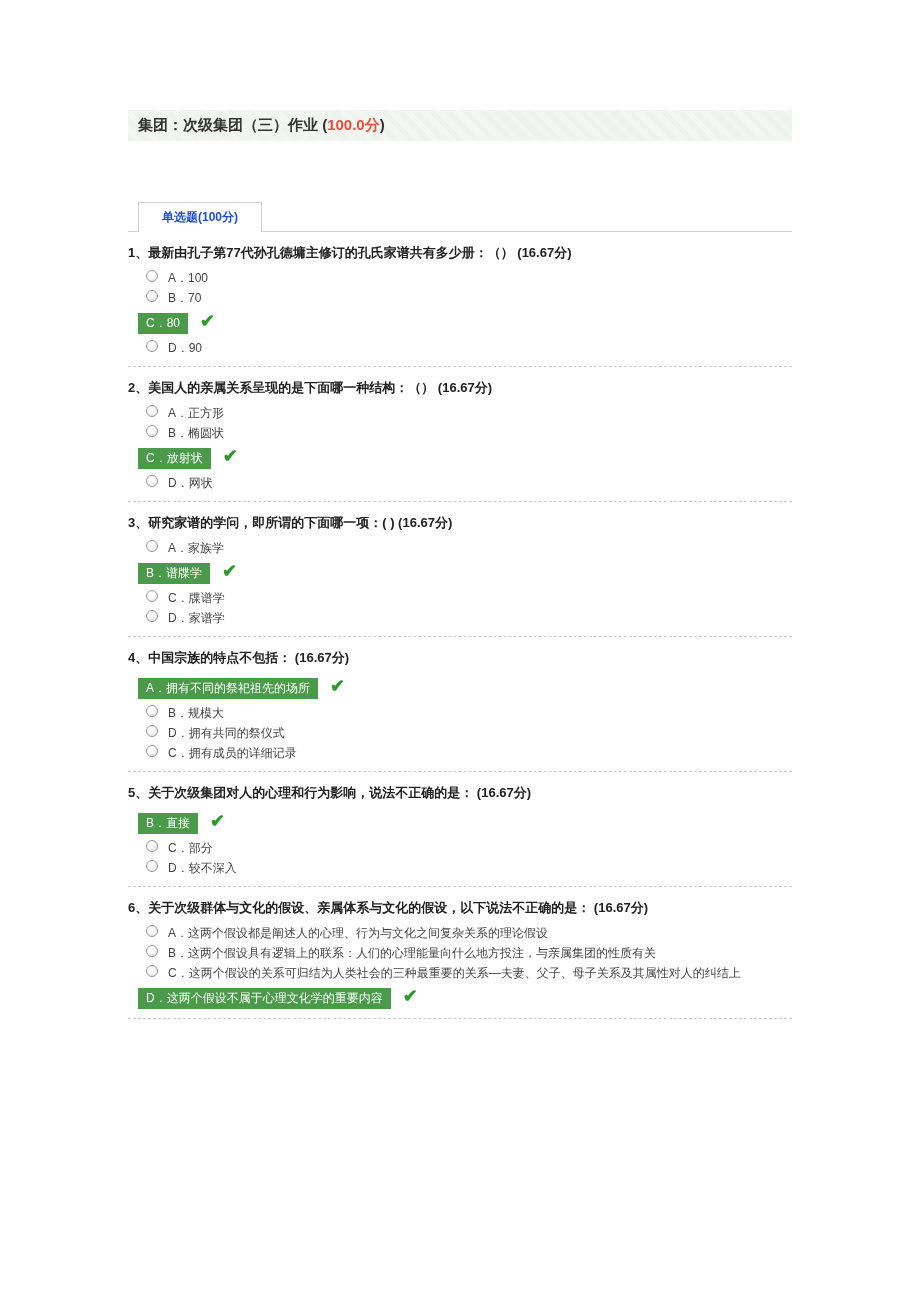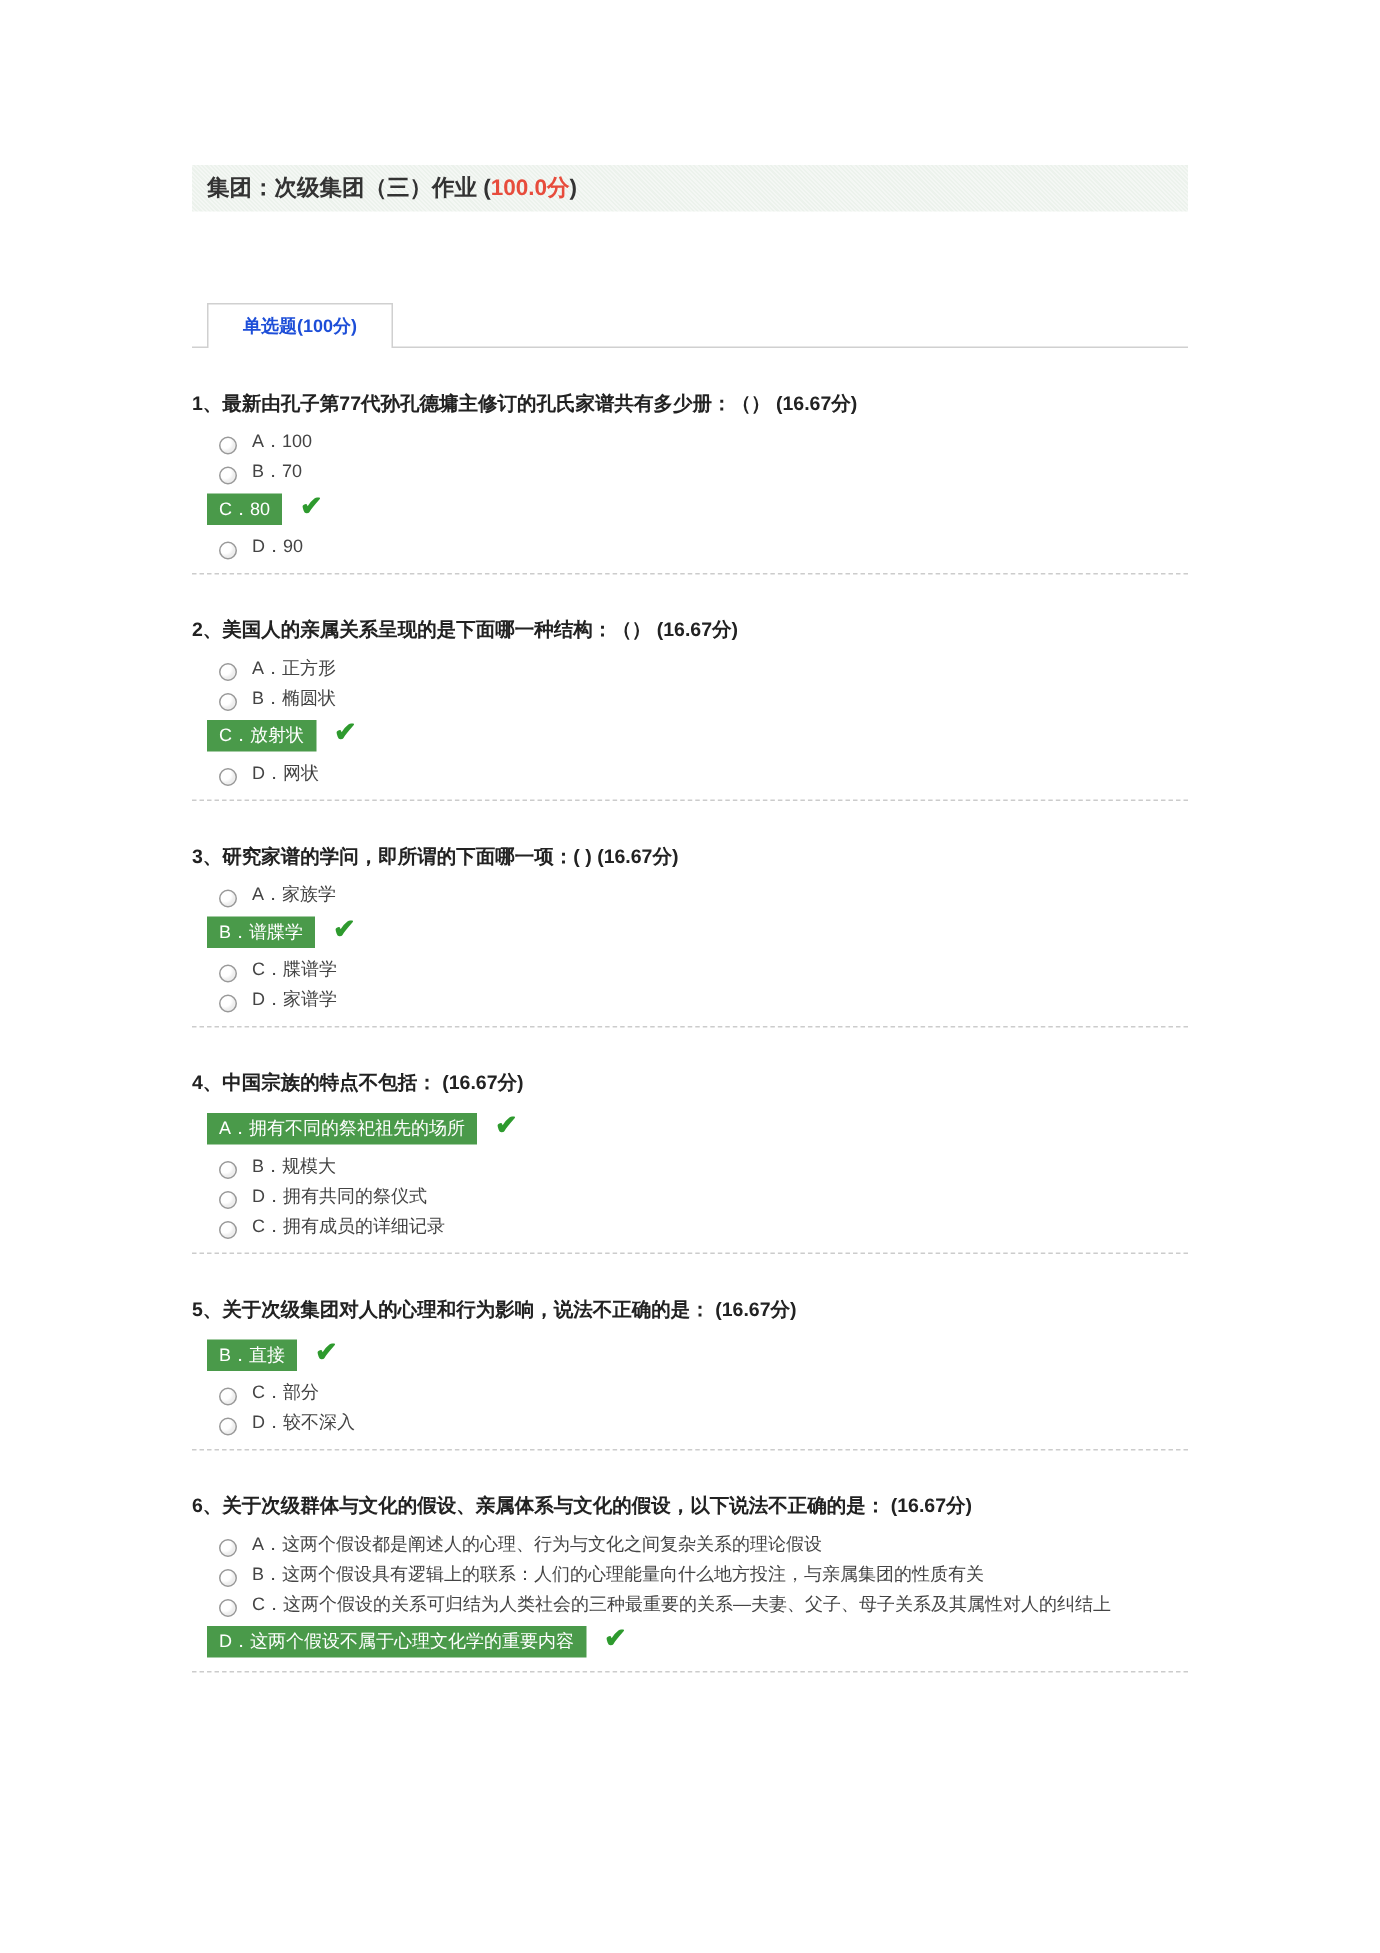--- a/index.html
+++ b/index.html
@@ -32,33 +32,33 @@
     padding: 6px 23px;
     font-size: 12px;
     font-weight: bold;
     background: #fff;
     position: relative;
     top: 1px;
     color: #1d4ed8;
     margin-top: 38px;
   }
   .question-block {
-    margin-top: 28px;
+    margin-top: 12px;
     padding-bottom: 6px;
     border-bottom: 1px dashed #ccc;
   }
   .question-title {
     font-weight: bold;
     font-size: 13px;
     margin-bottom: 8px;
     color: #222;
   }
   .option-row {
     display: flex;
-    align-items: flex-end;
+    align-items: flex-start;
     margin: 3px 0 3px 18px;
     font-size: 12px;
     color: #444;
   }
   .radio {
     width: 12px; height: 12px;
     border: 1px solid #999;
     border-radius: 50%;
     background: radial-gradient(circle at 30% 30%, #fff 0 40%, #eee 60%);
     margin-right: 10px;

